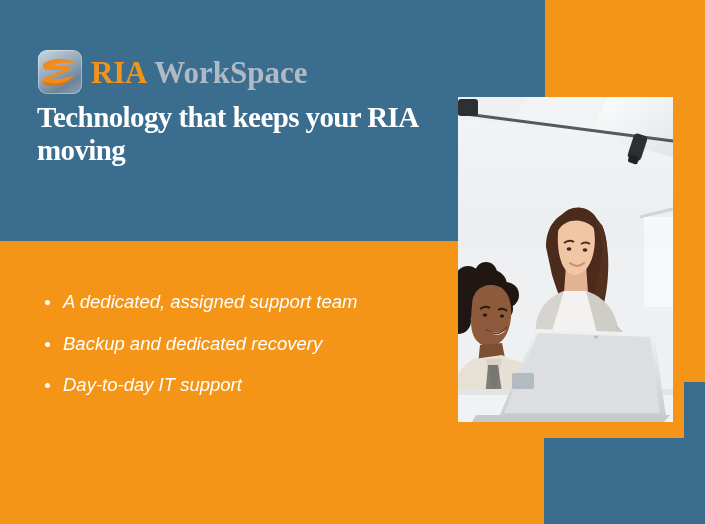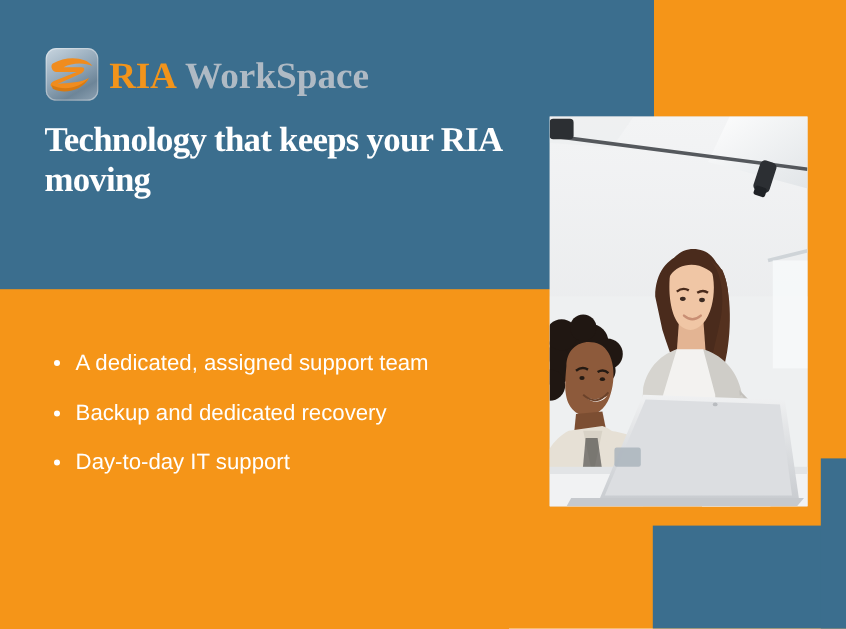--- a/index.html
+++ b/index.html
@@ -39,21 +39,21 @@
     top: 382px;
     width: 21px;
     height: 142px;
     background: #3B6E8E;
   }
 
   
   .logo-row {
     position: absolute;
     left: 38px;
-    top: 40px;
+    top: 50px;
     display: flex;
     align-items: center;
     height: 44px;
   }
   .logo-mark {
     width: 44px;
     height: 44px;
     border-radius: 9px;
     background: linear-gradient(150deg, #c9d6e0 0%, #94a9ba 45%, #6d8598 75%, #8fa3b4 100%);
     box-shadow: inset 0 0 0 1px rgba(255,255,255,0.35);
@@ -107,20 +107,21 @@
 
   
   .bullets {
     position: absolute;
     left: 38px;
     top: 290px;
     width: 380px;
     margin: 0;
     padding: 0;
     list-style: none;
+    font-style: italic;
   }
   .bullets li {
     position: relative;
     padding-left: 25px;
     color: #ffffff;
     font-size: 18.5px;
     line-height: 1.28;
     margin-bottom: 18px;
   }
   .bullets li::before {

